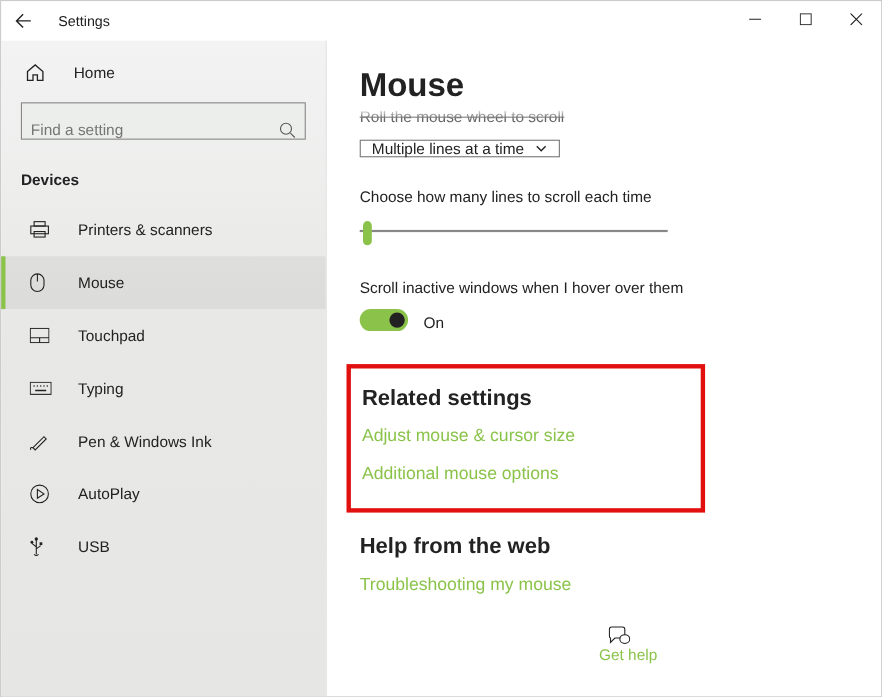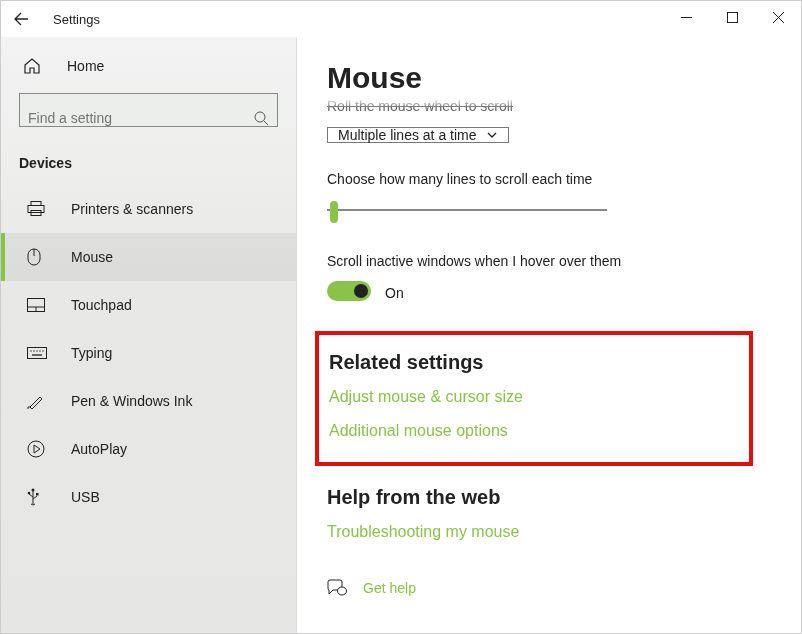--- a/index.html
+++ b/index.html
@@ -139,32 +139,32 @@
     position:relative; cursor:pointer;
   }
   .toggle-knob {
     position:absolute; top:3px; right:3px; width:14px; height:14px;
     border-radius:50%; background:#222;
   }
   .toggle-label { margin-left: 14px; font-size:14px; }
   .related-box {
     border: 4px solid #e20f0f;
     padding: 16px 10px 22px 10px;
-    width: 438px;
+    width: 326px;
     margin: 0 0 20px -12px;
   }
   .subheading {
     font-size: 20px; font-weight:600; margin-bottom:14px;
   }
   .link {
     color:#8bc34a; font-size:16px; cursor:pointer; margin-bottom:16px; display:block;
   }
   .help-section .subheading { margin-top: 6px; }
   .gethelp-row {
-    display:flex; align-items:center; margin-top: 38px;
+    display:flex; align-items:center; margin-top: 28px; flex-direction: column;
   }
   .gethelp-row .icon { width:22px; display:flex; }
   .gethelp-row .label { margin-left: 14px; color:#8bc34a; font-size:14px; cursor:pointer; }
   svg { display:block; }
   .strike { text-decoration: line-through; color:#666; }
 </style>
 </head>
 <body>
 
 <div class="titlebar">

